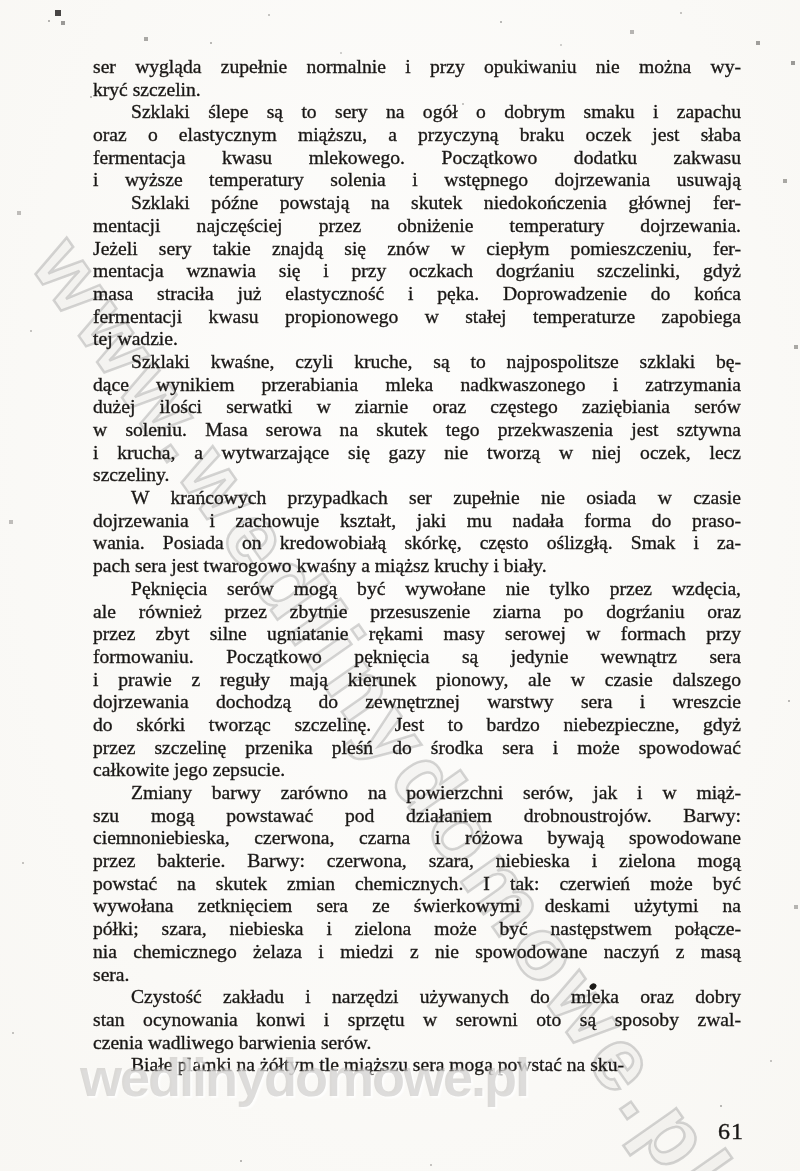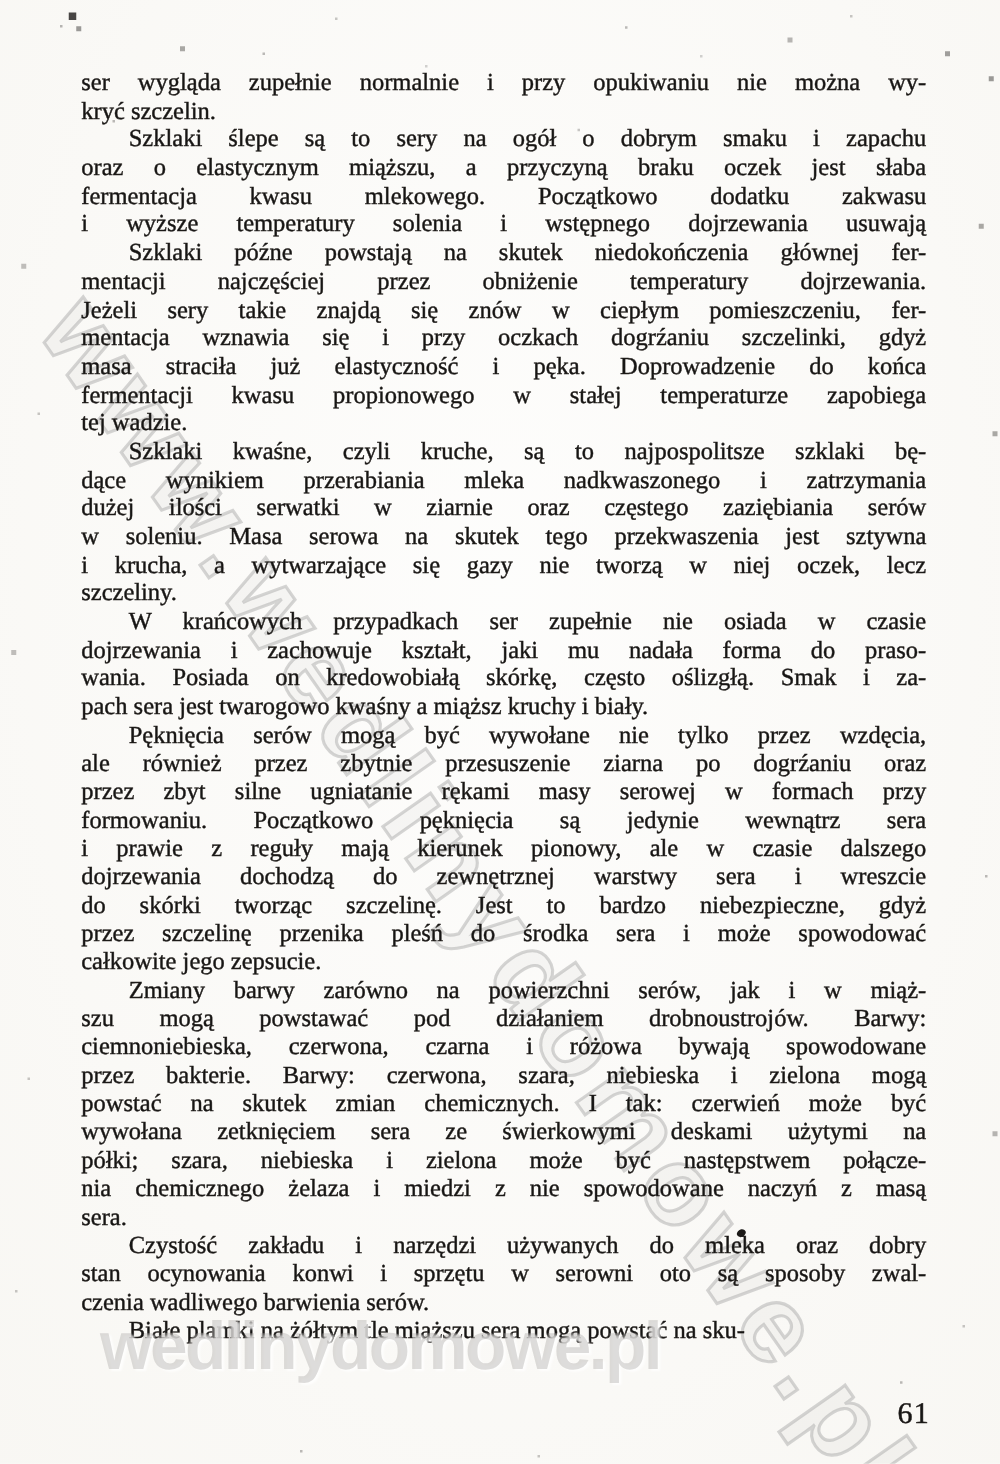--- a/index.html
+++ b/index.html
@@ -26,20 +26,21 @@
     -webkit-text-stroke: 0.35px #26221f;
   }
   .paragraph { margin: 0; }
   .pline {
     height: 22.7px;
     line-height: 22.7px;
     text-align: justify;
     text-align-last: justify;
     white-space: normal;
     overflow: visible;
+    margin-left: 28px;
   }
   .pline.last { text-align-last: left; }
   .pline.indent { text-indent: 38px; }
   
   .wm-diagonal {
     position: absolute;
     left: 95px; top: 218px;
     transform-origin: 0 0;
     transform: rotate(55deg);
     font-family: "Liberation Sans", sans-serif;

